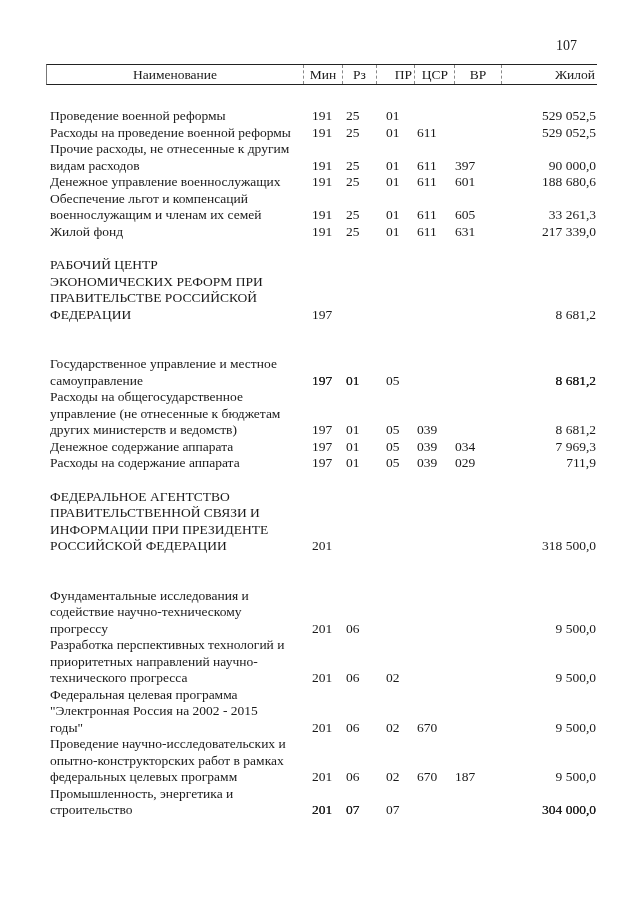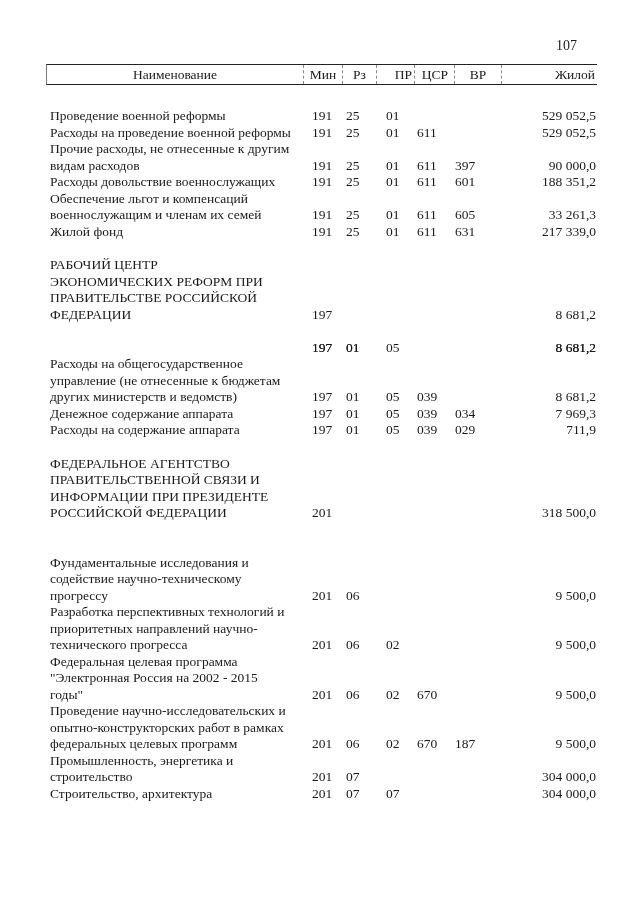--- a/index.html
+++ b/index.html
@@ -53,27 +53,27 @@
   <div class="row">
     <div class="name">Прочие расходы, не отнесенные к другим видам расходов</div>
     <span class="code" style="left:262px">191</span>
     <span class="code" style="left:296px">25</span>
     <span class="code" style="left:336px">01</span>
     <span class="code" style="left:367px">611</span>
     <span class="code" style="left:405px">397</span>
     <span class="sum">90 000,0</span>
   </div>
   <div class="row">
-    <div class="name" style="white-space:nowrap">Расходы довольствие военнослужащих</div>
+    <div class="name" style="white-space:nowrap">Денежное управление военнослужащих</div>
     <span class="code" style="left:262px">191</span>
     <span class="code" style="left:296px">25</span>
     <span class="code" style="left:336px">01</span>
     <span class="code" style="left:367px">611</span>
     <span class="code" style="left:405px">601</span>
-    <span class="sum">188 351,2</span>
+    <span class="sum">188 680,6</span>
   </div>
   <div class="row">
     <div class="name">Обеспечение льгот и компенсаций военнослужащим и членам их семей</div>
     <span class="code" style="left:262px">191</span>
     <span class="code" style="left:296px">25</span>
     <span class="code" style="left:336px">01</span>
     <span class="code" style="left:367px">611</span>
     <span class="code" style="left:405px">605</span>
     <span class="sum">33 261,3</span>
   </div>
@@ -91,20 +91,21 @@
 
   <div class="row">
     <div class="name" style="width:230px">РАБОЧИЙ ЦЕНТР ЭКОНОМИЧЕСКИХ РЕФОРМ ПРИ ПРАВИТЕЛЬСТВЕ РОССИЙСКОЙ ФЕДЕРАЦИИ</div>
     <span class="code" style="left:262px">197</span>
     <span class="sum">8 681,2</span>
   </div>
 
   <div class="gap2"></div>
 
   <div class="row">
+    <div class="name">Государственное управление и местное самоуправление</div>
     <span class="code" style="left:262px">197</span>
     <span class="code" style="left:296px">01</span>
     <span class="sum">8 681,2</span>
   </div>
   <div class="row">
     <span class="code" style="left:262px">197</span>
     <span class="code" style="left:296px">01</span>
     <span class="code" style="left:336px">05</span>
     <span class="sum">8 681,2</span>
   </div>
@@ -175,19 +176,18 @@
     <span class="code" style="left:405px">187</span>
     <span class="sum">9 500,0</span>
   </div>
   <div class="row">
     <div class="name" style="width:200px">Промышленность, энергетика и строительство</div>
     <span class="code" style="left:262px">201</span>
     <span class="code" style="left:296px">07</span>
     <span class="sum">304 000,0</span>
   </div>
   <div class="row">
-    <div class="name">Строительство, архитектура</div>
     <span class="code" style="left:262px">201</span>
     <span class="code" style="left:296px">07</span>
     <span class="code" style="left:336px">07</span>
     <span class="sum">304 000,0</span>
   </div>
 </div>
 
 </body></html>

